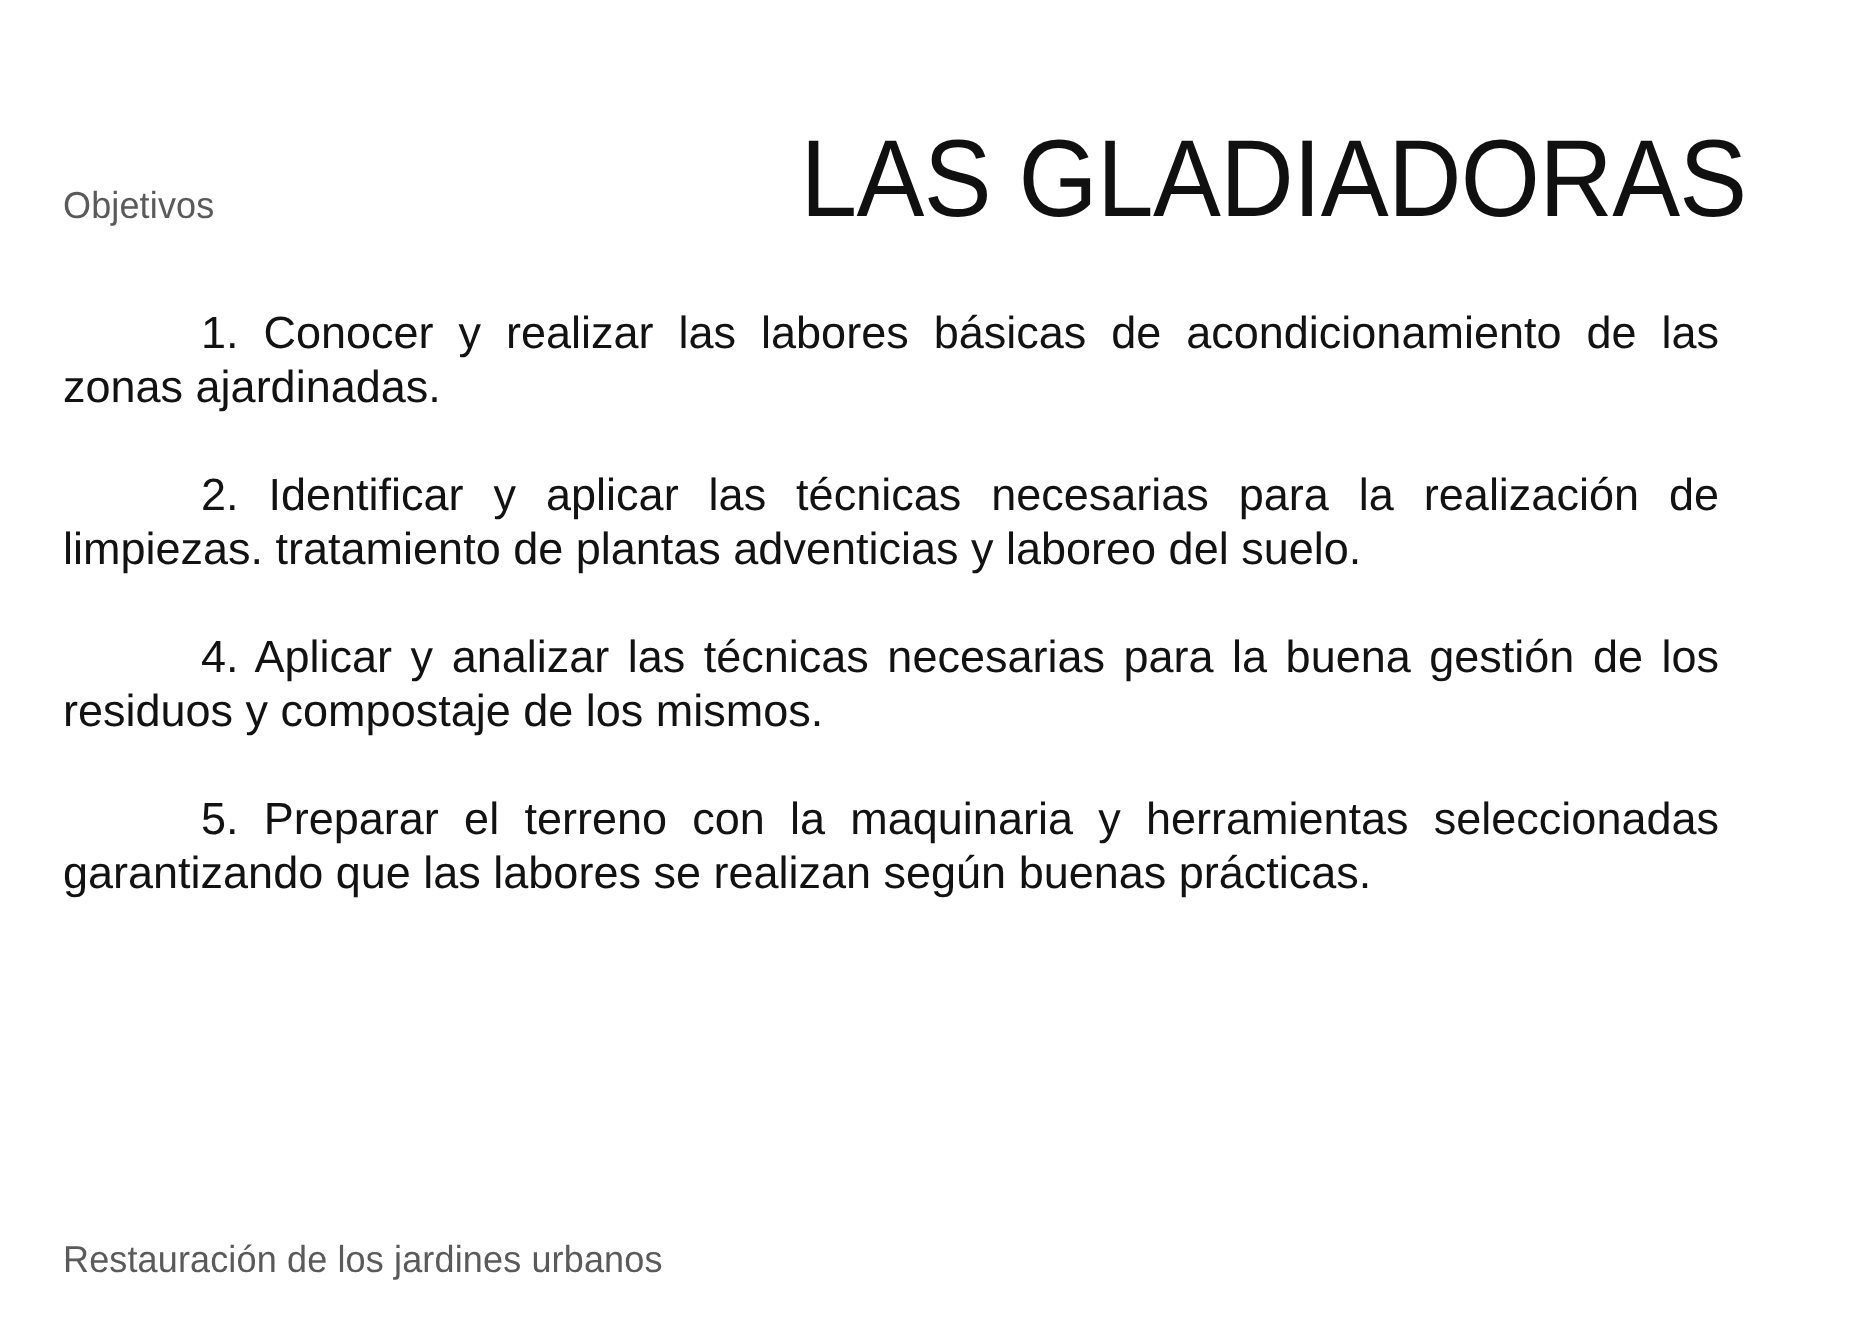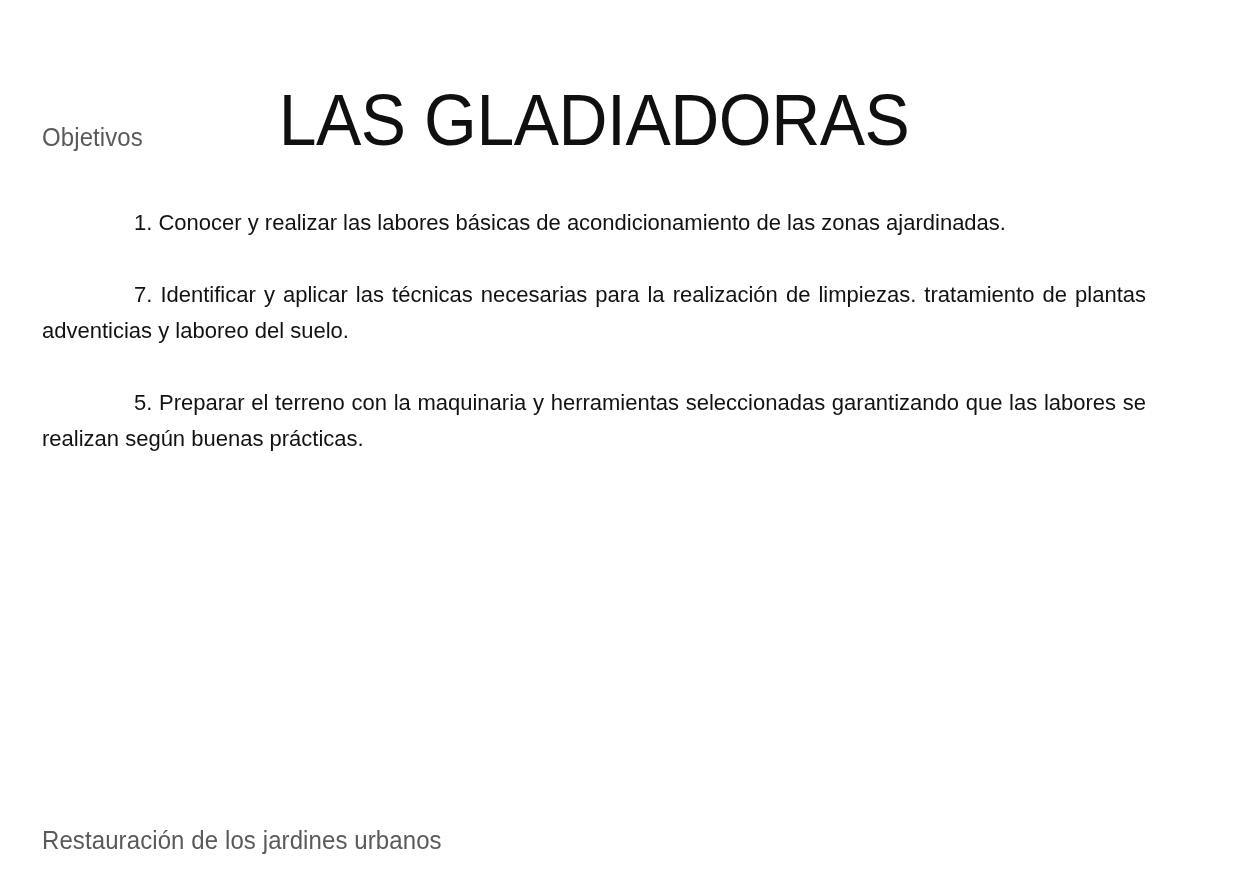--- a/index.html
+++ b/index.html
@@ -21,21 +21,21 @@
     overflow: hidden;
     box-sizing: border-box;
   }
 
   
   #title-block {
     position: absolute;
     left: 0;
     top: 34px;
     width: 1188px;
-    text-align: center;
+    text-align: right;
   }
 
   #slide-title {
     display: inline-block;
     font-family: "Liberation Sans", sans-serif;
     font-size: 73px;
     font-weight: 400;
     line-height: 1.0;
     color: #101010;
     letter-spacing: -0.5px;
@@ -65,21 +65,21 @@
     position: absolute;
     left: 42px;
     top: 205px;
     width: 1104px;
   }
 
   .objective {
     margin: 0 0 36px 0;
     padding: 0;
     font-family: "Liberation Sans", sans-serif;
-    font-size: 22px;
+    font-size: 30px;
     font-weight: 400;
     line-height: 36px;
     color: #1a1a1a;
     color: #121212;
     text-align: justify;
     text-justify: inter-word;
     text-indent: 92px;
     hyphens: none;
   }
 
@@ -109,19 +109,20 @@
 <div id="slide">
 
   <div id="title-block">
     <h1 id="slide-title">LAS GLADIADORAS</h1>
   </div>
 
   <div id="kicker">Objetivos</div>
 
   <div id="body-block">
     <p class="objective">1. Conocer y realizar las labores básicas de acondicionamiento de las zonas ajardinadas.</p>
-    <p class="objective">7. Identificar y aplicar las técnicas necesarias para la realización de limpiezas. tratamiento de plantas adventicias y laboreo del suelo.</p>
+    <p class="objective">2. Identificar y aplicar las técnicas necesarias para la realización de limpiezas. tratamiento de plantas adventicias y laboreo del suelo.</p>
+    <p class="objective">4. Aplicar y analizar las técnicas necesarias para la buena gestión de los residuos y compostaje de los mismos.</p>
     <p class="objective">5. Preparar el terreno con la maquinaria y herramientas seleccionadas garantizando que las labores se realizan según buenas prácticas.</p>
   </div>
 
   <div id="footer">Restauración de los jardines urbanos</div>
 
 </div>
 
 </body></html>

